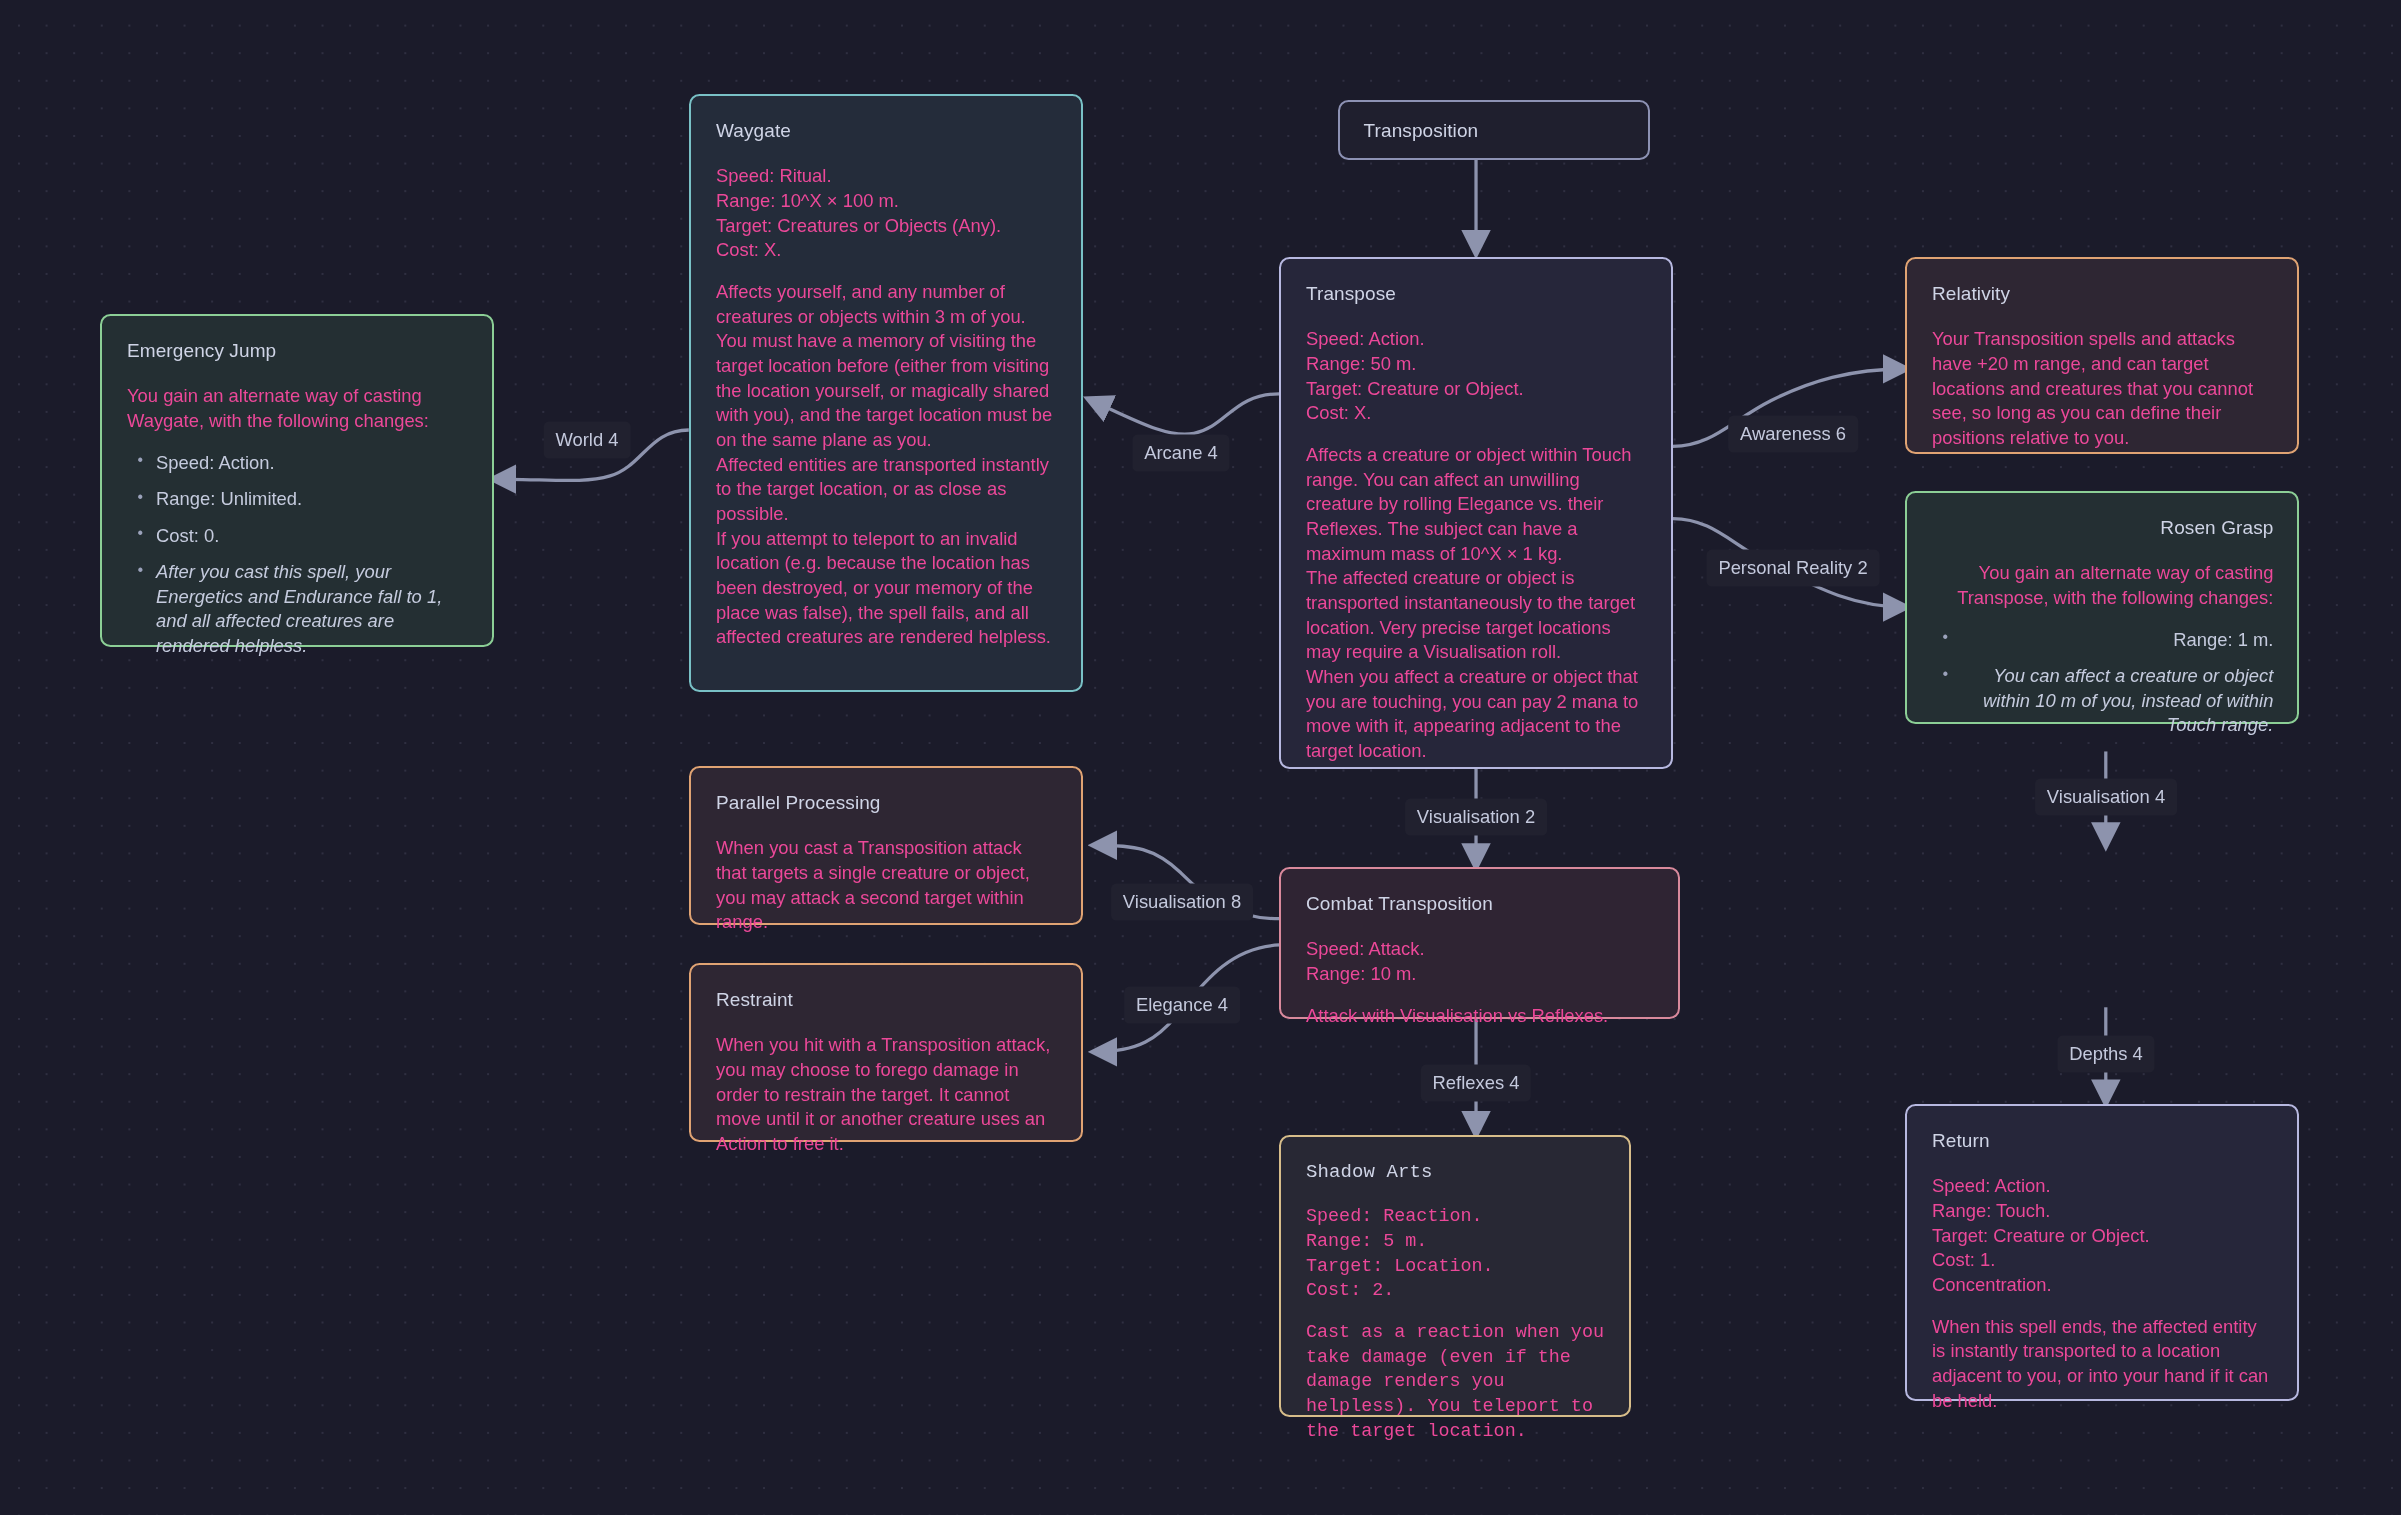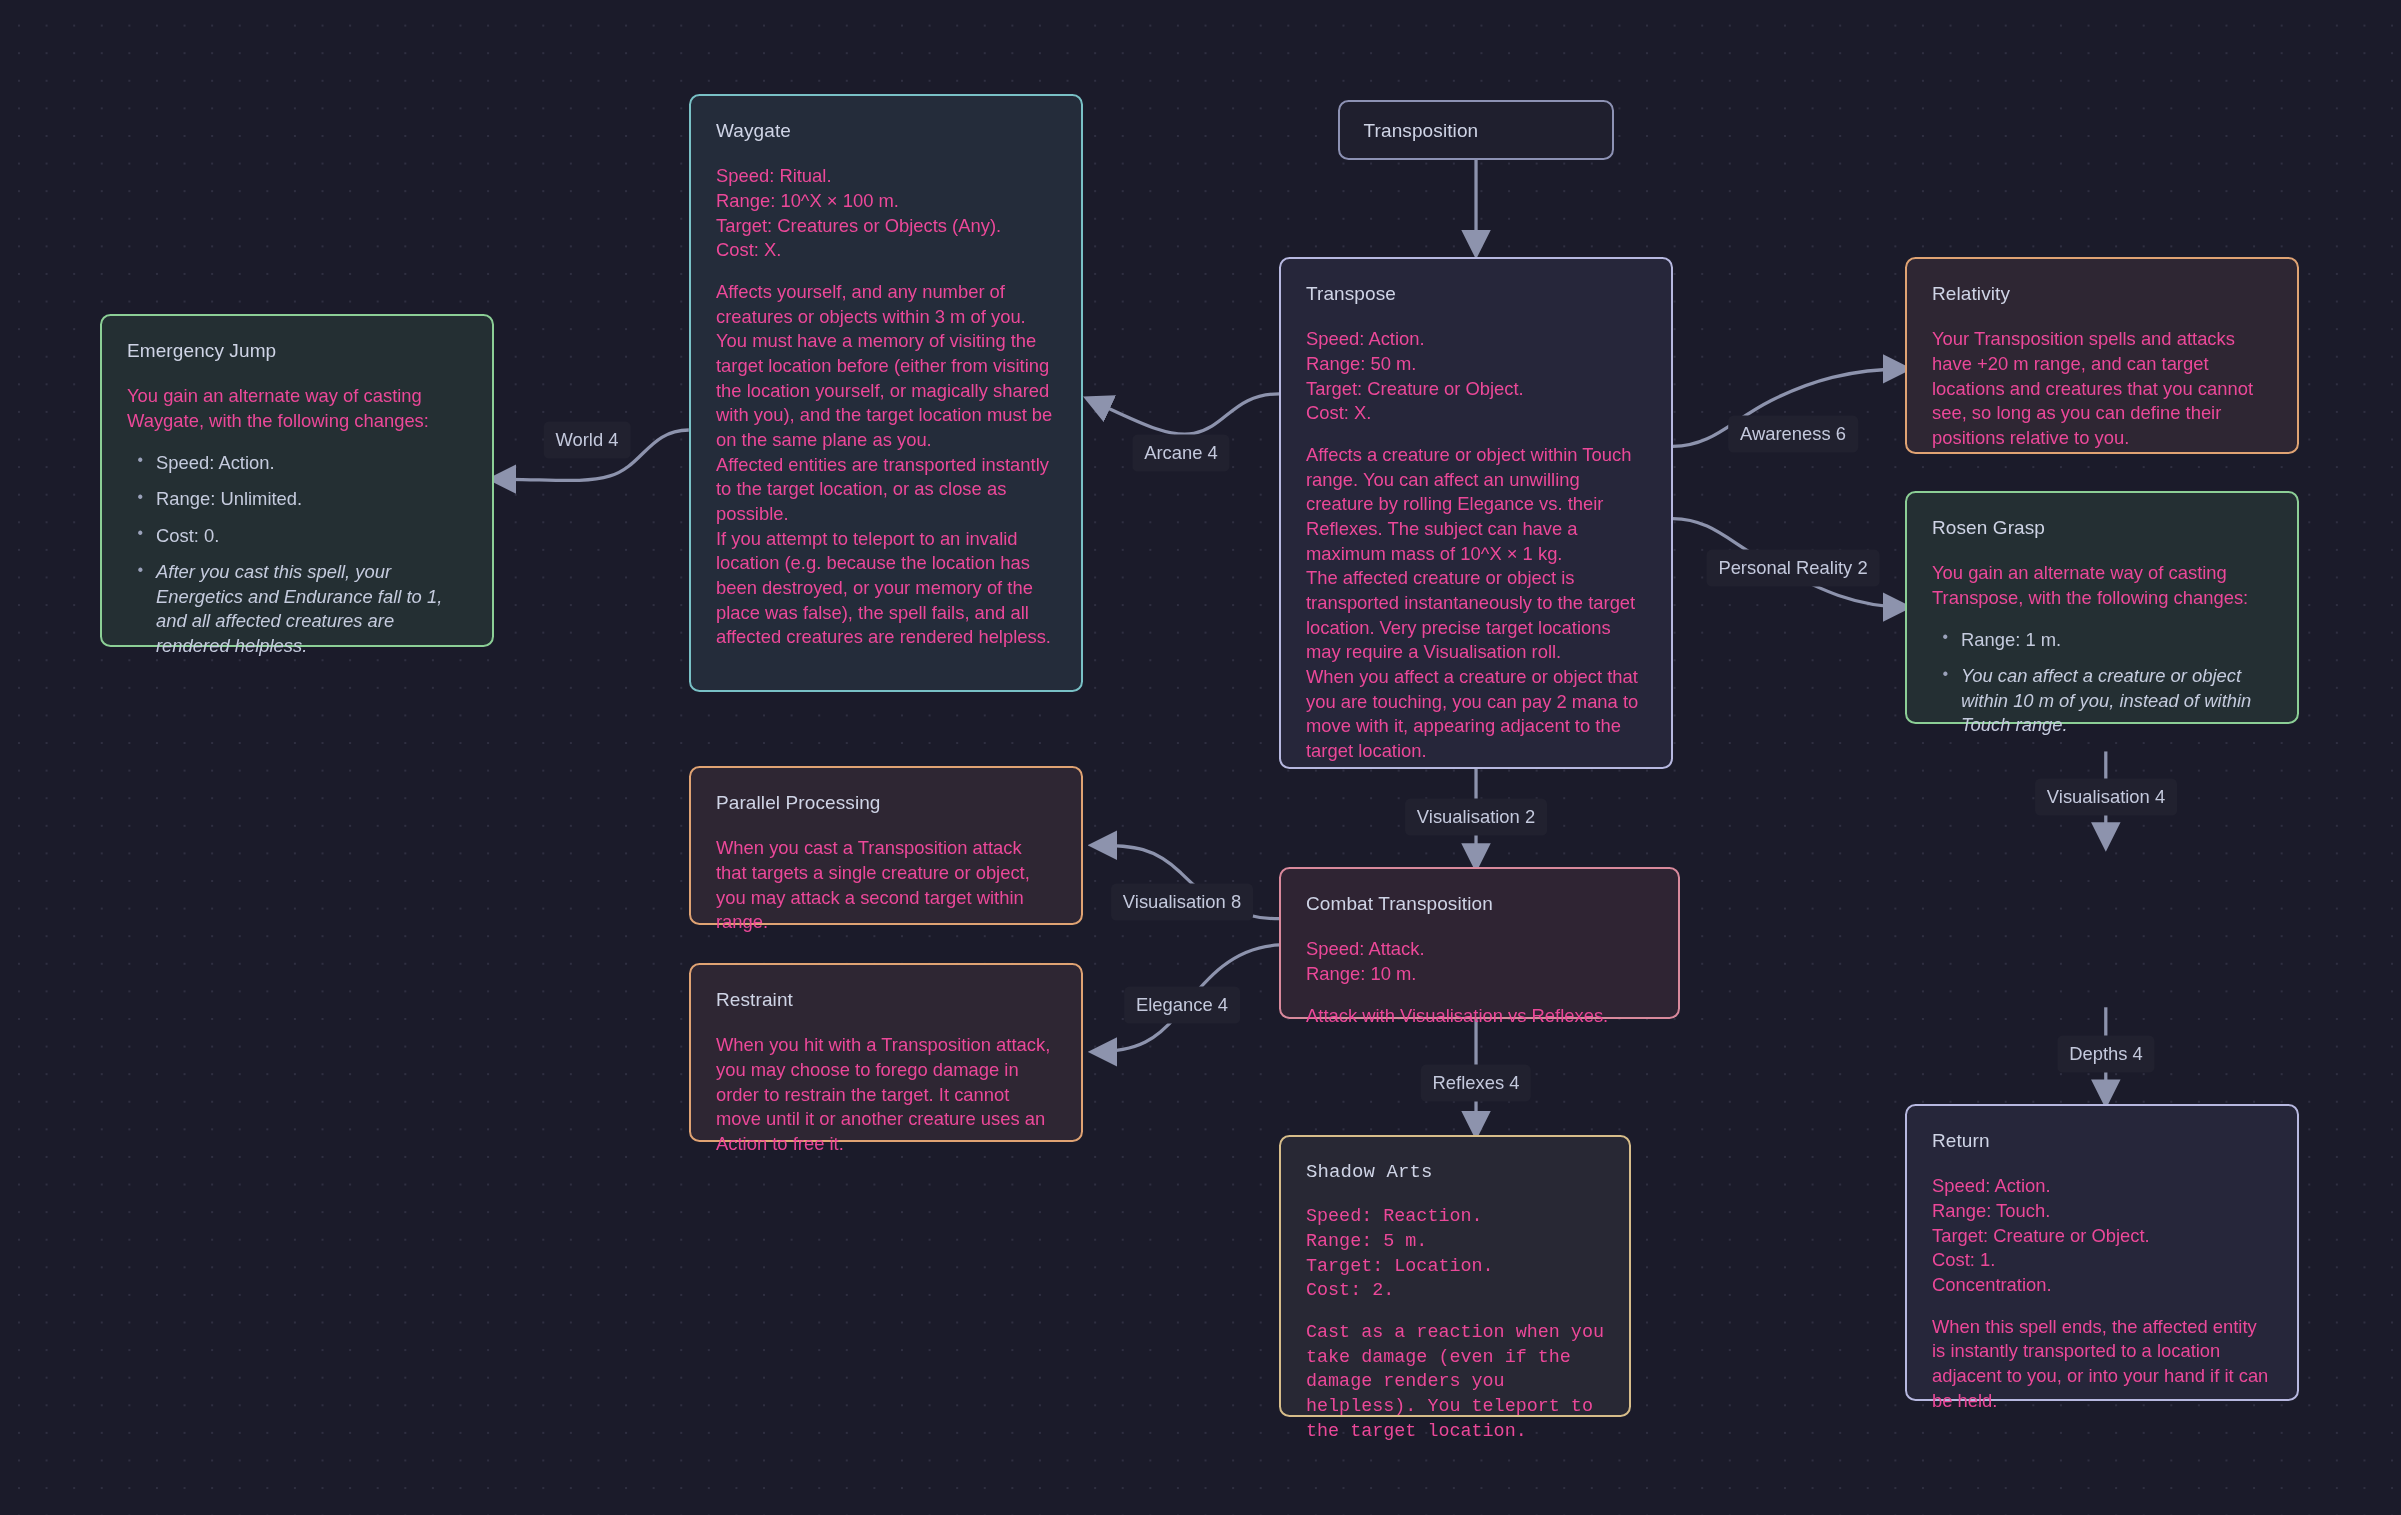--- a/index.html
+++ b/index.html
@@ -127,21 +127,21 @@
       <path d="M1950,1440 C1880,1443 1840,1490 1800,1540 C1765,1584 1735,1603 1668,1603"></path>
 
       <path d="M2250,1553 L2250,1728"></path>
 
       <path d="M3210,1145 L3210,1288"></path>
 
       <path d="M3210,1535 L3210,1680"></path>
     </g>
   </svg>
 
-  <div class="node root" style="left:1338px; top:100px; width:276px; height:60px;">
+  <div class="node root" style="left:1338px; top:100px; width:312px; height:60px;">
     <div class="title">Transposition</div>
   </div>
 
   <div class="node teal" style="left:689px; top:94px; width:394px; height:598px;">
     <div class="title">Waygate</div>
     <p class="para">Speed: Ritual.
 Range: 10^X × 100 m.
 Target: Creatures or Objects (Any).
 Cost: X.</p>
     <p class="para">Affects yourself, and any number of creatures or objects within 3 m of you. You must have a memory of visiting the target location before (either from visiting the location yourself, or magically shared with you), and the target location must be on the same plane as you.
@@ -169,21 +169,21 @@
     <p class="para">Affects a creature or object within Touch range. You can affect an unwilling creature by rolling Elegance vs. their Reflexes. The subject can have a maximum mass of 10^X × 1 kg.
 The affected creature or object is transported instantaneously to the target location. Very precise target locations may require a Visualisation roll.
 When you affect a creature or object that you are touching, you can pay 2 mana to move with it, appearing adjacent to the target location.</p>
   </div>
 
   <div class="node orange" style="left:1905px; top:257px; width:394px; height:197px;">
     <div class="title">Relativity</div>
     <p class="para">Your Transposition spells and attacks have +20 m range, and can target locations and creatures that you cannot see, so long as you can define their positions relative to you.</p>
   </div>
 
-  <div class="node green" style="left:1905px; top:491px; width:394px; height:233px;">
+  <div class="node green" style="left:1905px; top:491px; width:394px; height:233px;text-align:right;">
     <div class="title">Rosen Grasp</div>
     <p class="para">You gain an alternate way of casting Transpose, with the following changes:</p>
     <ul>
       <li>Range: 1 m.</li>
       <li>You can affect a creature or object within 10 m of you, instead of within Touch range.</li>
     </ul>
   </div>
 
   <div class="node orange" style="left:689px; top:963px; width:394px; height:179px;">
     <div class="title">Restraint</div>

